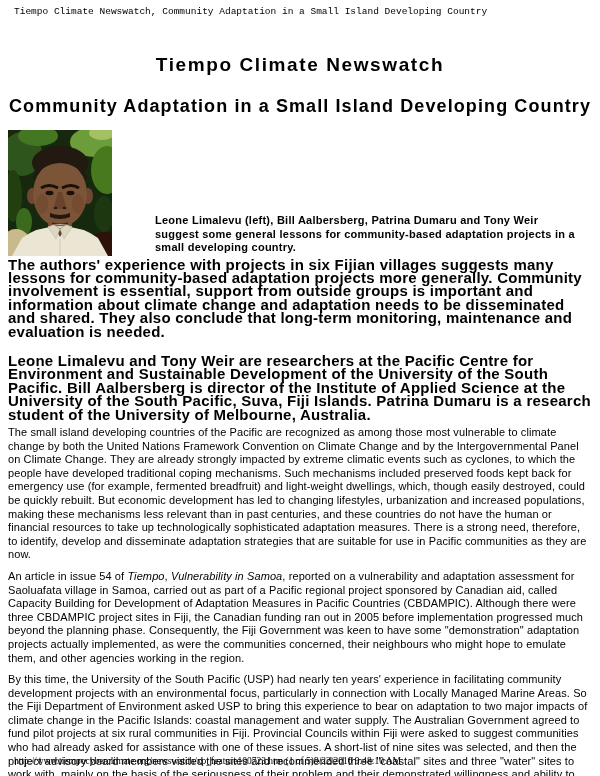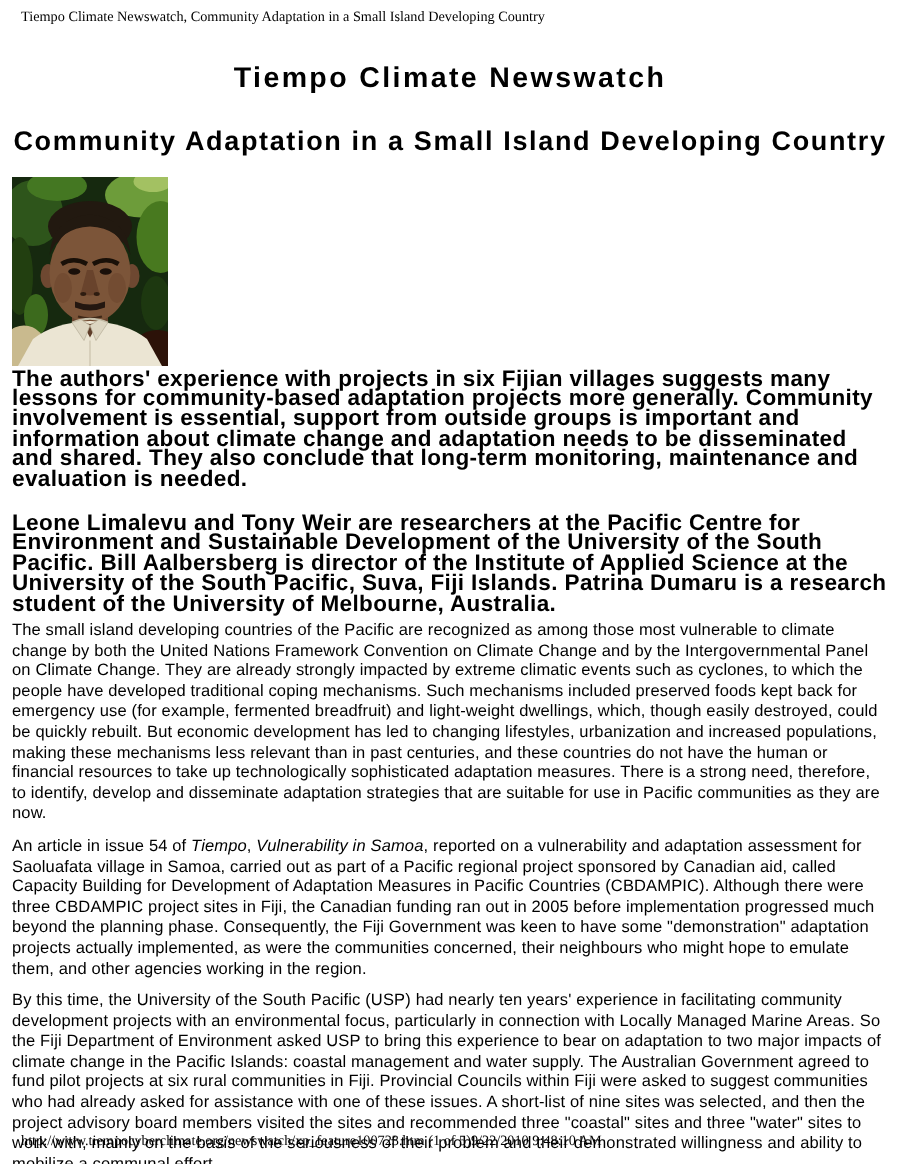--- a/index.html
+++ b/index.html
@@ -3,25 +3,25 @@
 <meta charset="utf-8">
 <style>
   * { margin:0; padding:0; box-sizing:border-box; }
   html,body { width:600px; height:776px; }
   body {
     background:#ffffff; color:#000000; position:relative; overflow:hidden;
     font-family:"Liberation Sans","DejaVu Sans",sans-serif;
   }
   .doc-header {
     position:absolute; top:6px; left:14px; right:10px;
-    font-family:Liberation Serif, serif;
+    font-family:Liberation Mono, monospace;
     font-size:9.5px; line-height:12px; white-space:nowrap; overflow:hidden;
   }
   .title {
-    padding-top:42px; text-align:center;
+    padding-top:54px; text-align:center;
     font-size:19px; font-weight:700; letter-spacing:1.6px; line-height:1.15;
   }
   .subtitle {
     margin-top:20px; text-align:center;
     font-size:18px; font-weight:700; letter-spacing:1.1px; line-height:1.15;
   }
   .content { margin:0 8px; }
   .photo-row { display:flex; align-items:flex-end; margin-top:13px; height:126px; }
   .photo { width:104px; height:126px; flex:0 0 104px; overflow:hidden; }
   .photo svg { display:block; width:104px; height:126px; }
@@ -89,20 +89,21 @@
         <path d="M44,93 Q52,95.5 60,93" stroke="#3f2817" stroke-width="1.5" fill="none"></path>
         <ellipse cx="52" cy="99" rx="9" ry="4" fill="#6b462e" opacity="0.5"></ellipse>
         <path d="M4,126 L14,108 Q28,97 52,96 Q76,97 90,108 L100,126 Z" fill="#ebe5d3"></path>
         <path d="M40,97 Q52,92 64,97" stroke="#c6bfa9" stroke-width="1.2" fill="none"></path>
         <path d="M46,96 L52,107 L58,96 Q52,100 46,96 Z" fill="#5f3d29"></path>
         <path d="M40,97 L48,109 L52,99 L46,95 Z" fill="#ddd6c2" stroke="#b8b09a" stroke-width="0.5"></path>
         <path d="M64,97 L56,109 L52,99 L58,95 Z" fill="#ddd6c2" stroke="#b8b09a" stroke-width="0.5"></path>
         <path d="M52,109 L52,126" stroke="#d5cdb8" stroke-width="1.2"></path>
       </svg>
     </div>
+    <div class="caption">Leone Limalevu (left), Bill Aalbersberg, Patrina Dumaru and Tony Weir suggest some general lessons for community-based adaptation projects in a small developing country.</div>
   </div>
 
   <p class="lead">The authors' experience with projects in six Fijian villages suggests many lessons for community-based adaptation projects more generally. Community involvement is essential, support from outside groups is important and information about climate change and adaptation needs to be disseminated and shared. They also conclude that long-term monitoring, maintenance and evaluation is needed.</p>
   <p class="lead">Leone Limalevu and Tony Weir are researchers at the Pacific Centre for Environment and Sustainable Development of the University of the South Pacific. Bill Aalbersberg is director of the Institute of Applied Science at the University of the South Pacific, Suva, Fiji Islands. Patrina Dumaru is a research student of the University of Melbourne, Australia.</p>
 
   <p class="body-para first">The small island developing countries of the Pacific are recognized as among those most vulnerable to climate change by both the United Nations Framework Convention on Climate Change and by the Intergovernmental Panel on Climate Change. They are already strongly impacted by extreme climatic events such as cyclones, to which the people have developed traditional coping mechanisms. Such mechanisms included preserved foods kept back for emergency use (for example, fermented breadfruit) and light-weight dwellings, which, though easily destroyed, could be quickly rebuilt. But economic development has led to changing lifestyles, urbanization and increased populations, making these mechanisms less relevant than in past centuries, and these countries do not have the human or financial resources to take up technologically sophisticated adaptation measures. There is a strong need, therefore, to identify, develop and disseminate adaptation strategies that are suitable for use in Pacific communities as they are now.</p>
 
   <p class="body-para"><span>An article in issue 54 of </span><span class="ital">Tiempo</span><span>, </span><span class="ital">Vulnerability in Samoa</span><span>, reported on a vulnerability and adaptation assessment for Saoluafata village in Samoa, carried out as part of a Pacific regional project sponsored by Canadian aid, called Capacity Building for Development of Adaptation Measures in Pacific Countries (CBDAMPIC). Although there were three CBDAMPIC project sites in Fiji, the Canadian funding ran out in 2005 before implementation progressed much beyond the planning phase. Consequently, the Fiji Government was keen to have some "demonstration" adaptation projects actually implemented, as were the communities concerned, their neighbours who might hope to emulate them, and other agencies working in the region.</span></p>
 
   <p class="body-para">By this time, the University of the South Pacific (USP) had nearly ten years' experience in facilitating community development projects with an environmental focus, particularly in connection with Locally Managed Marine Areas. So the Fiji Department of Environment asked USP to bring this experience to bear on adaptation to two major impacts of climate change in the Pacific Islands: coastal management and water supply. The Australian Government agreed to fund pilot projects at six rural communities in Fiji. Provincial Councils within Fiji were asked to suggest communities who had already asked for assistance with one of these issues. A short-list of nine sites was selected, and then the project advisory board members visited the sites and recommended three "coastal" sites and three "water" sites to work with, mainly on the basis of the seriousness of their problem and their demonstrated willingness and ability to mobilize a communal effort.</p>

